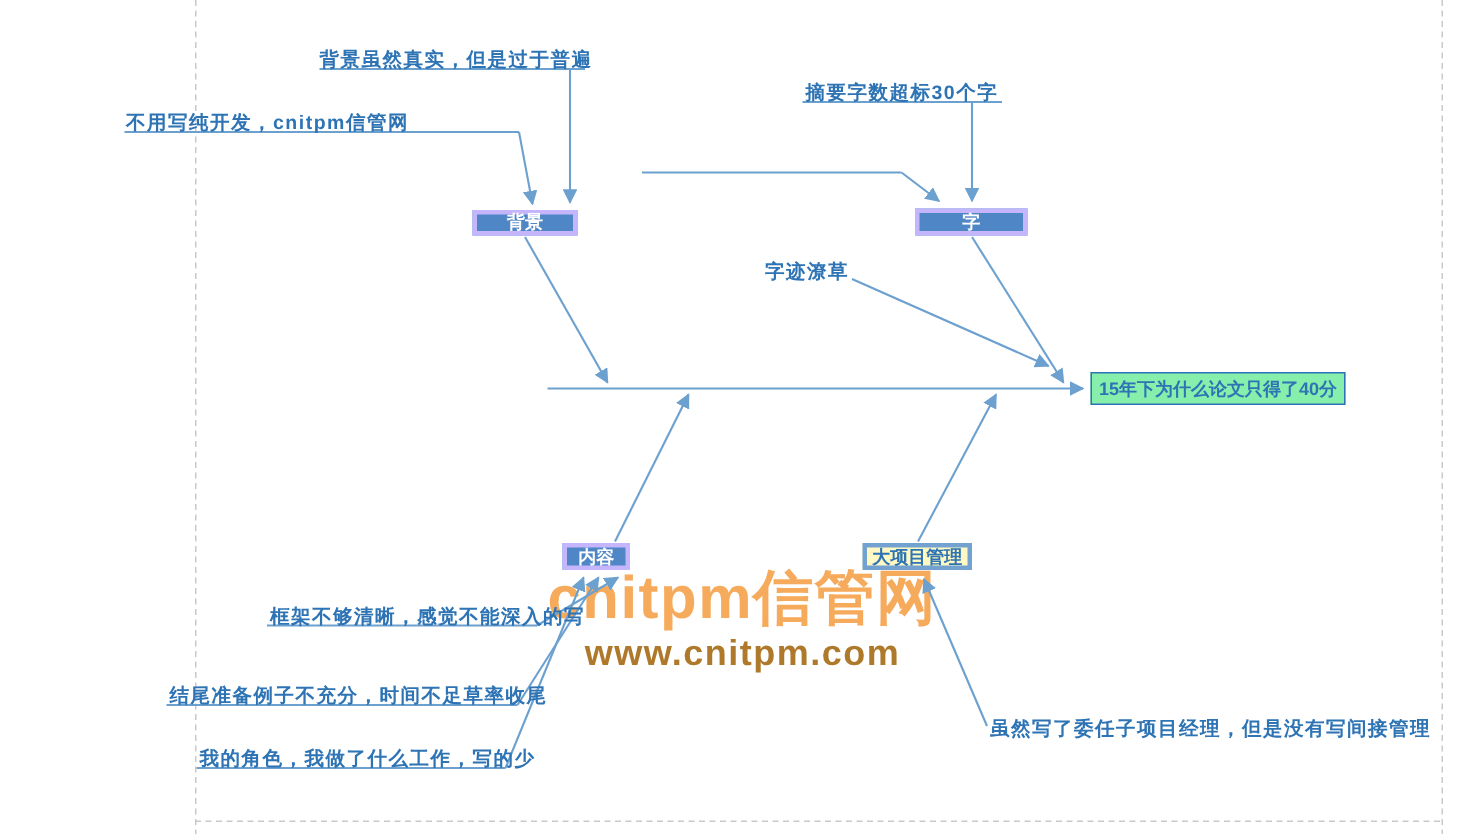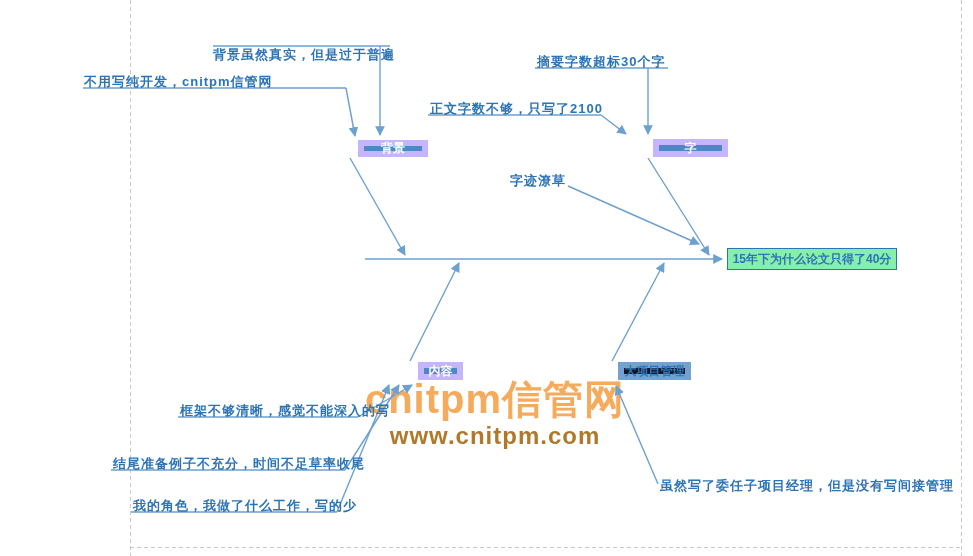--- a/index.html
+++ b/index.html
@@ -4,22 +4,22 @@
 <style>
   * { margin:0; padding:0; box-sizing:border-box; }
   html,body { background:#fff; }
   body { font-family:"Liberation Sans","DejaVu Sans",sans-serif; }
   .canvas { position:relative; width:973px; height:556px; background:#ffffff; overflow:hidden; }
   svg.wires { position:absolute; left:0; top:0; z-index:2; }
   .guide { stroke:#c9c9c9; stroke-width:1; stroke-dasharray:4 3; }
   .wire { stroke:#6CA0CF; stroke-width:1.4; fill:none; }
   .note { position:absolute; z-index:3; font-size:13px; font-weight:bold; color:#2E74B5; white-space:nowrap; letter-spacing:1px; }
   .node { position:absolute; z-index:3; display:flex; align-items:center; justify-content:center;
-          font-size:12px; font-weight:bold; background:#4E86C6; color:#ffffff; border:6px solid #c4b5fd; white-space:nowrap;margin-left:43px; }
-  .node.light { background:#0f172a; color:#2E74B5; border-color:#74A2D0; }
+          font-size:12px; font-weight:bold; background:#4E86C6; color:#ffffff; border:3px solid #c4b5fd; white-space:nowrap; }
+  .node.light { background:#fef9c3; color:#2E74B5; border-color:#74A2D0; }
   .head-box { position:absolute; z-index:3; display:flex; align-items:center; justify-content:center;
           font-size:12px; font-weight:bold; color:#2E74B5; background:#86efac; border:1.5px solid #2E74B5; white-space:nowrap; }
   .watermark { position:absolute; left:330px; top:378px; width:330px; text-align:center; z-index:1; }
   .wm1 { font-size:40px; font-weight:bold; color:#F59C3F; opacity:.85; letter-spacing:1px; line-height:1.05; }
   .wm2 { font-size:24px; font-weight:bold; color:#a16207; opacity:.85; margin-top:2px; letter-spacing:1px; }
 </style>
 </head>
 <body>
 
 <div class="canvas">
@@ -68,23 +68,22 @@
     <line class="wire" x1="658" y1="484" x2="616" y2="386" marker-end="url(#arrowhead)"></line>
   </svg>
 
   <div class="node" style="left:315px; top:140px; width:70px; height:17px;">背景</div>
   <div class="node" style="left:610px; top:139px; width:75px; height:18px;">字</div>
   <div class="node" style="left:375px; top:362px; width:45px; height:18px;">内容</div>
   <div class="node light" style="left:575px; top:362px; width:73px; height:18px;">大项目管理</div>
 
   <div class="head-box" style="left:727px; top:248px; width:170px; height:22px;">15年下为什么论文只得了40分</div>
 
-  <div class="note" style="left:213px; top:46px;">背景虽然真实，但是过于普遍</div>
+  <div class="note" style="left:213px; top:31px;">背景虽然真实，但是过于普遍</div>
   <div class="note" style="left:84px;  top:73px;">不用写纯开发，cnitpm信管网</div>
   <div class="note" style="left:537px; top:53px;">摘要字数超标30个字</div>
-  <div class="note" style="left:430px; top:100px;">正文字数不够，只写了2100</div>
   <div class="note" style="left:510px; top:172px;">字迹潦草</div>
   <div class="note" style="left:180px; top:402px;">框架不够清晰，感觉不能深入的写</div>
   <div class="note" style="left:113px; top:455px;">结尾准备例子不充分，时间不足草率收尾</div>
   <div class="note" style="left:133px; top:497px;">我的角色，我做了什么工作，写的少</div>
   <div class="note" style="left:660px; top:477px;">虽然写了委任子项目经理，但是没有写间接管理</div>
 
 </div>
 
 </body></html>

